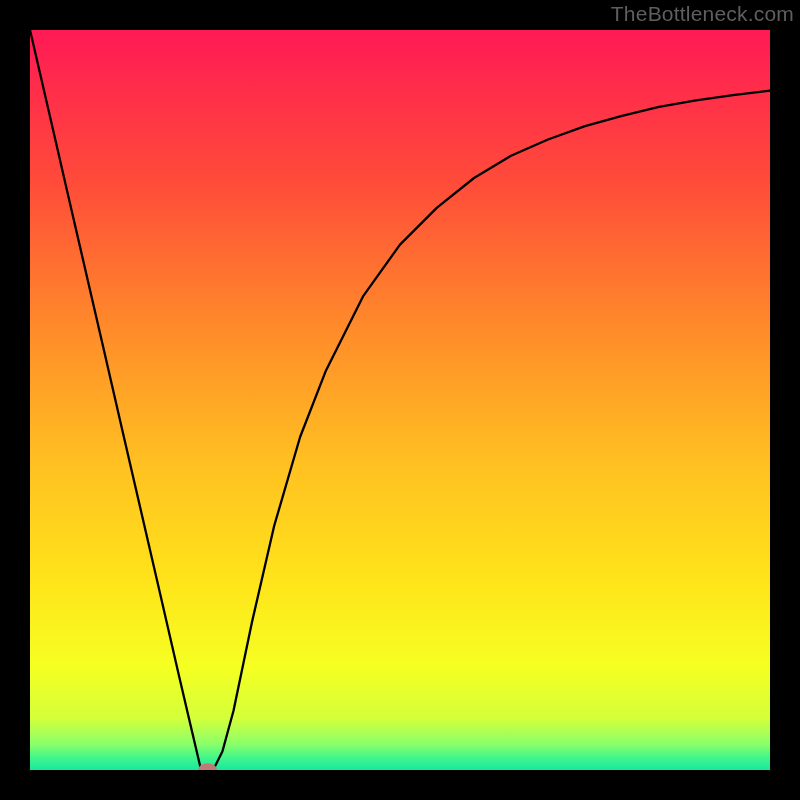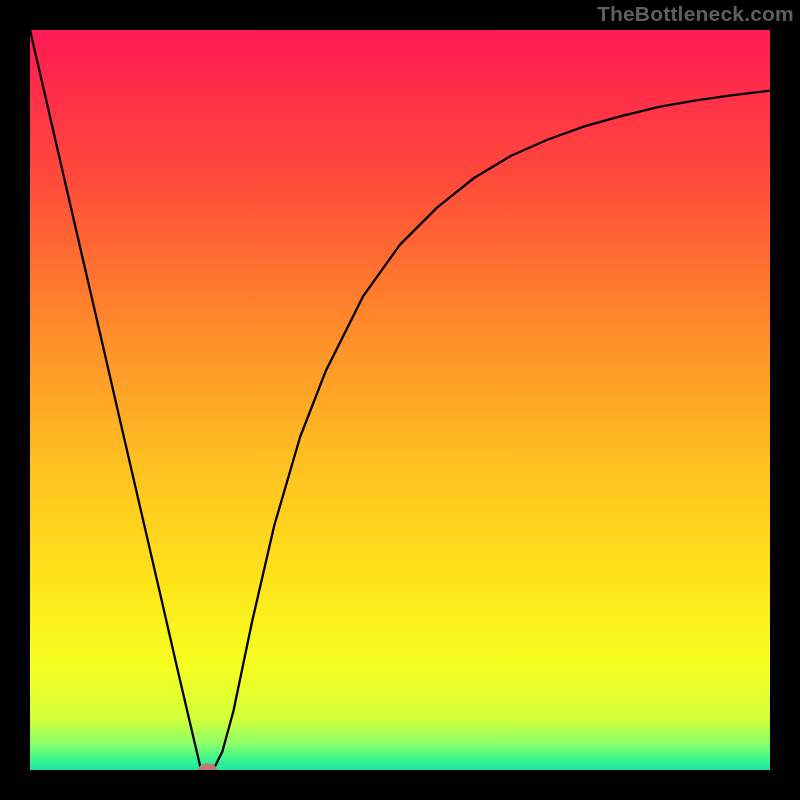--- a/index.html
+++ b/index.html
@@ -24,21 +24,21 @@
     width: 740px;
     height: 740px;
     overflow: visible;
   }
   .watermark {
     position: absolute;
     top: 2px;
     right: 6px;
     color: #5f5f5f;
     font-size: 21px;
-    font-weight: 700;
+    font-weight: 400;
     letter-spacing: 0.2px;
     user-select: none;
   }
   svg { display: block; }
 </style>
 </head>
 <body>
 
 <div class="stage">
   <div class="watermark">TheBottleneck.com</div>

